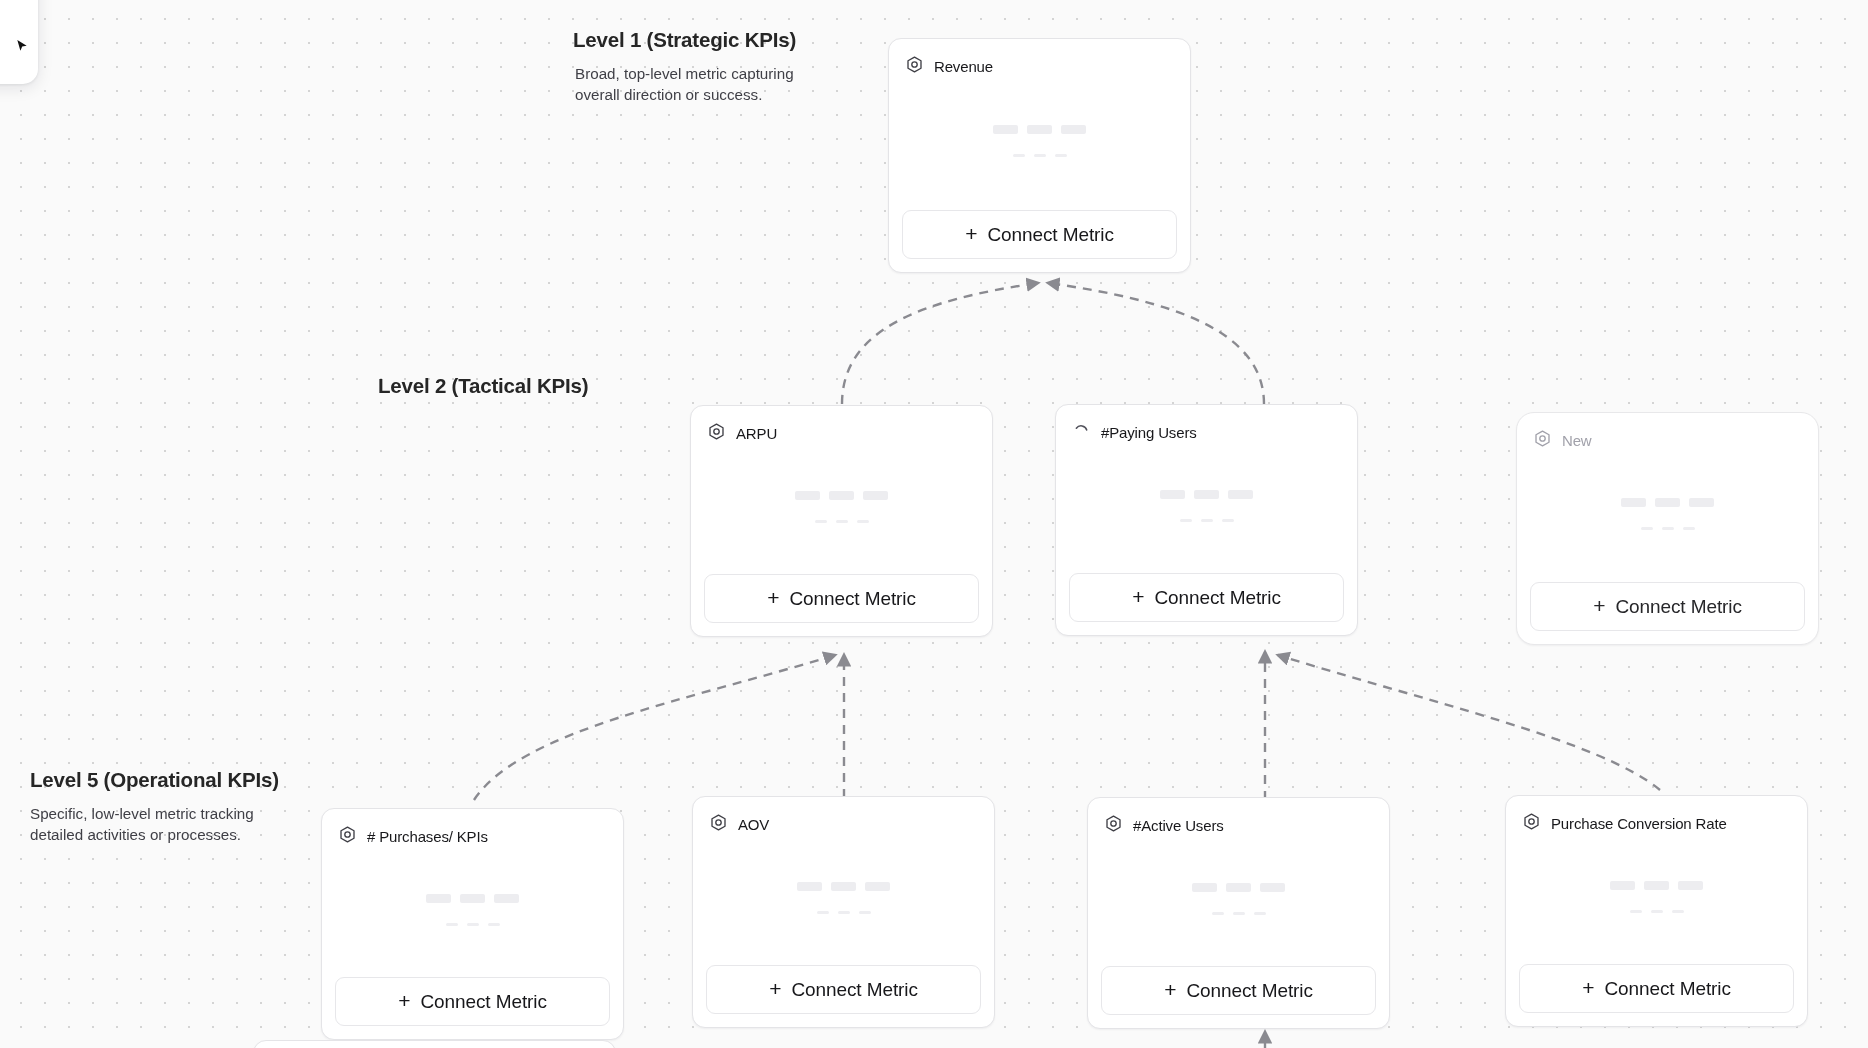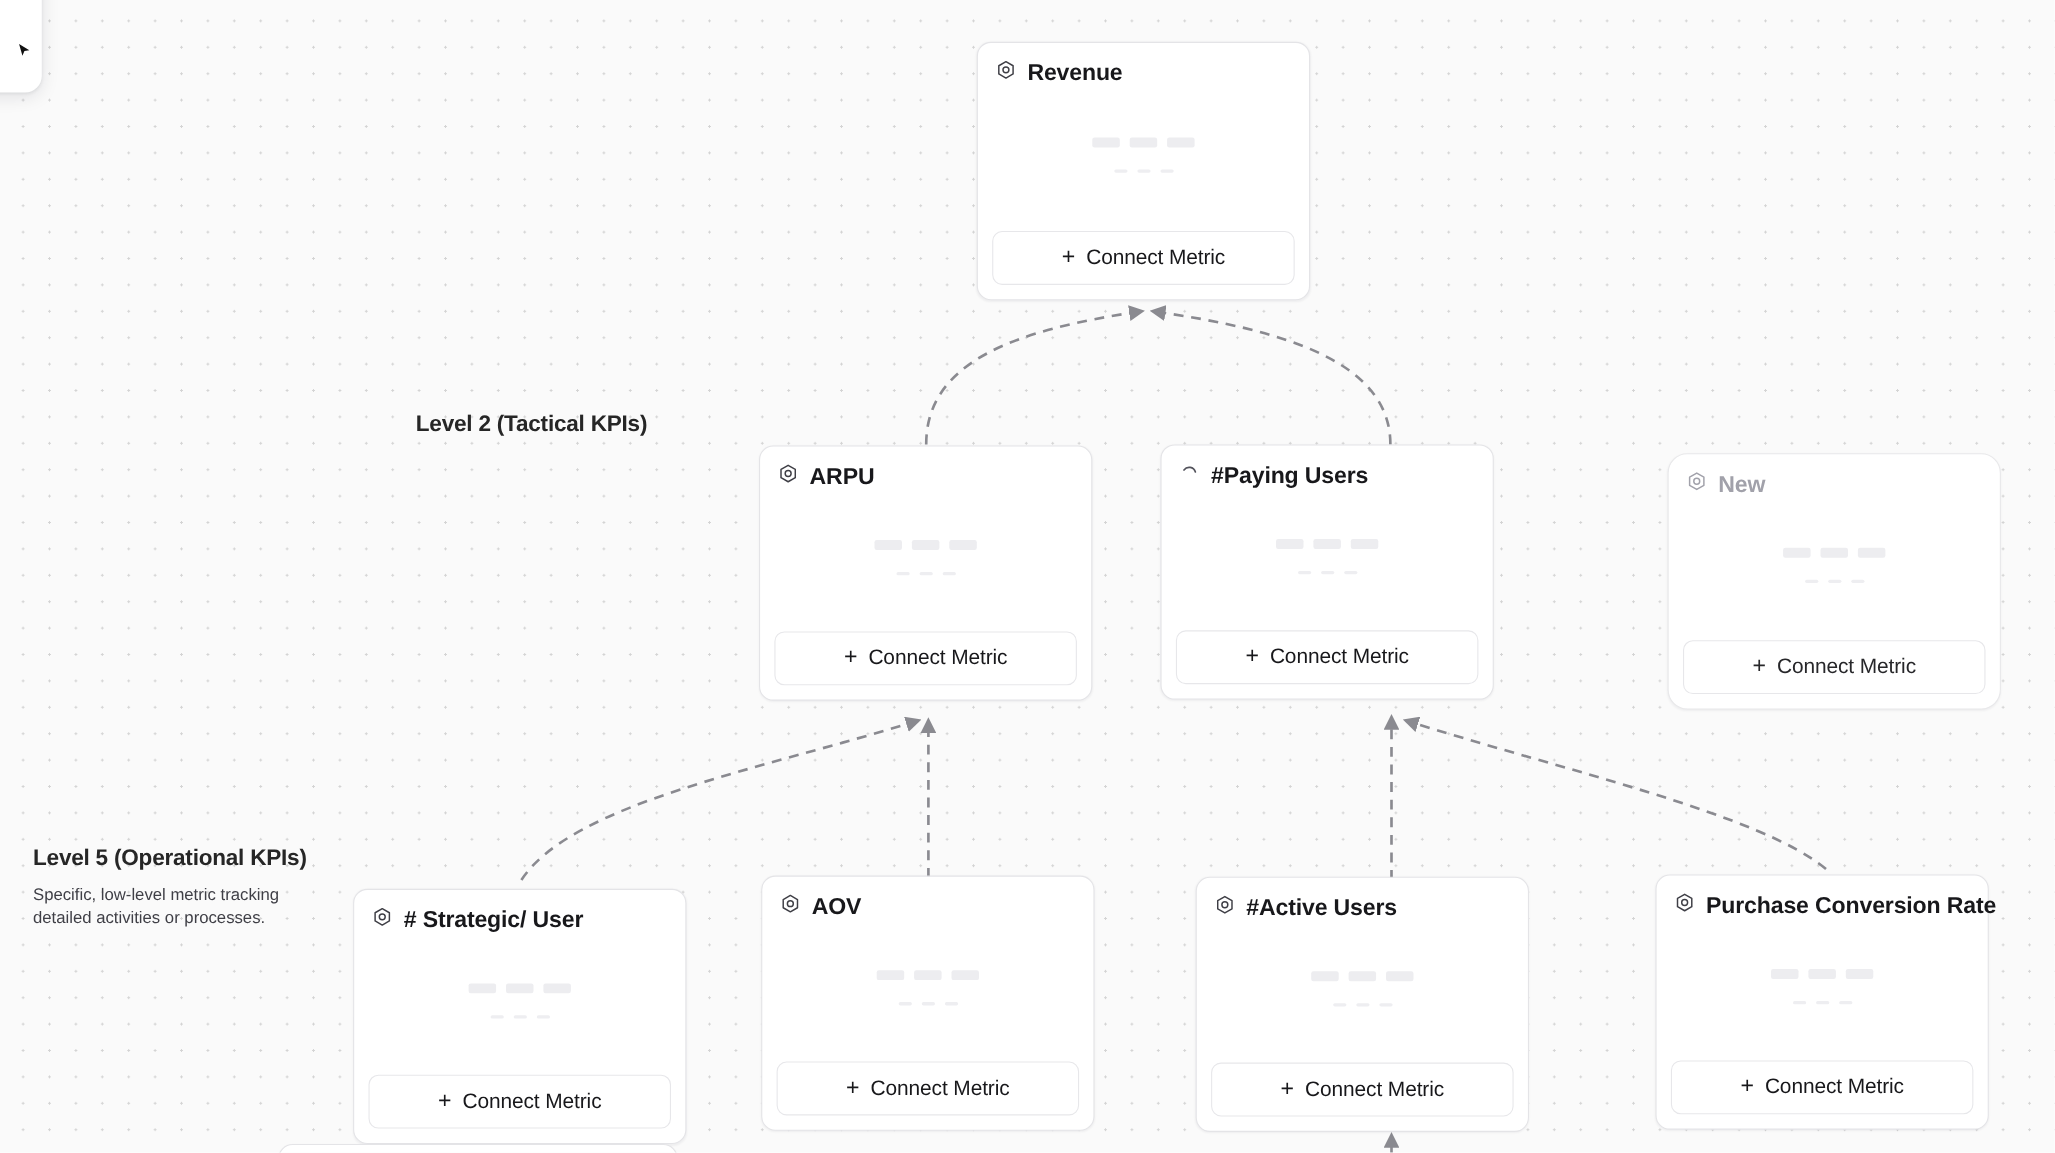--- a/index.html
+++ b/index.html
@@ -69,22 +69,22 @@
   .card.muted { border-color: #e8e8ea; border-radius: 18px; }
 
   .card-head {
     display: flex;
     align-items: center;
     gap: 10px;
     padding: 2px 2px 0 3px;
     height: 26px;
   }
   .card-title {
-    font-size: 21px;
-    font-weight: 700;
+    font-size: 15px;
+    font-weight: 400;
     color: #18181b;
     letter-spacing: -0.15px;
     white-space: nowrap;
     line-height: 1;
   }
   .card-title.dim { color: #a1a1aa; }
 
   .hex-icon { display: block; flex: 0 0 auto; }
   .spin-icon { display: block; flex: 0 0 auto; }
 
@@ -185,20 +185,24 @@
 
     <path d="M 844 798 L 844 655" fill="none" stroke="#8a8a90" stroke-width="2.4" stroke-dasharray="9 7" marker-end="url(#arrow)"></path>
 
     <path d="M 1265 800 L 1265 652" fill="none" stroke="#8a8a90" stroke-width="2.4" stroke-dasharray="9 7" marker-end="url(#arrow)"></path>
 
     <path d="M 1660 790 C 1600 740, 1420 700, 1278 655" fill="none" stroke="#8a8a90" stroke-width="2.4" stroke-dasharray="9 7" marker-end="url(#arrow)"></path>
 
     <path d="M 1265 1048 L 1265 1032" fill="none" stroke="#8a8a90" stroke-width="2.4" stroke-dasharray="9 7" marker-end="url(#arrow)"></path>
   </svg>
 
+  <div class="level-label" style="left:573px; top:27px;">
+    <div class="level-title">Level 1 (Strategic KPIs)</div>
+    <div class="level-desc indent">Broad, top-level metric capturing overall direction or success.</div>
+  </div>
 
   <div class="level-label" style="left:378px; top:373px;">
     <div class="level-title">Level 2 (Tactical KPIs)</div>
   </div>
 
   <div class="level-label" style="left:30px; top:767px;">
     <div class="level-title">Level 5 (Operational KPIs)</div>
     <div class="level-desc">Specific, low-level metric tracking detailed activities or processes.</div>
   </div>
 
@@ -314,21 +318,21 @@
   </div>
 
   <div class="card" style="left:321px; top:808px; width:303px; height:232px;">
     <div class="card-head">
       <span class="hex-icon">
         <svg width="19" height="19" viewBox="0 0 24 24" fill="none" stroke="#3f3f46" stroke-width="1.7" stroke-linejoin="round">
           <path d="M12 2.6 20.2 7.3 20.2 16.7 12 21.4 3.8 16.7 3.8 7.3 Z"></path>
           <circle cx="12" cy="12" r="3.4"></circle>
         </svg>
       </span>
-      <span class="card-title"># Strategic/ User</span>
+      <span class="card-title"># Purchases/ KPIs</span>
     </div>
     <div class="card-body">
       <div class="skeleton-row">
         <span class="sk"></span>
         <span class="sk"></span>
         <span class="sk"></span>
       </div>
       <div class="skeleton-row small">
         <span class="sk"></span>
         <span class="sk"></span>

